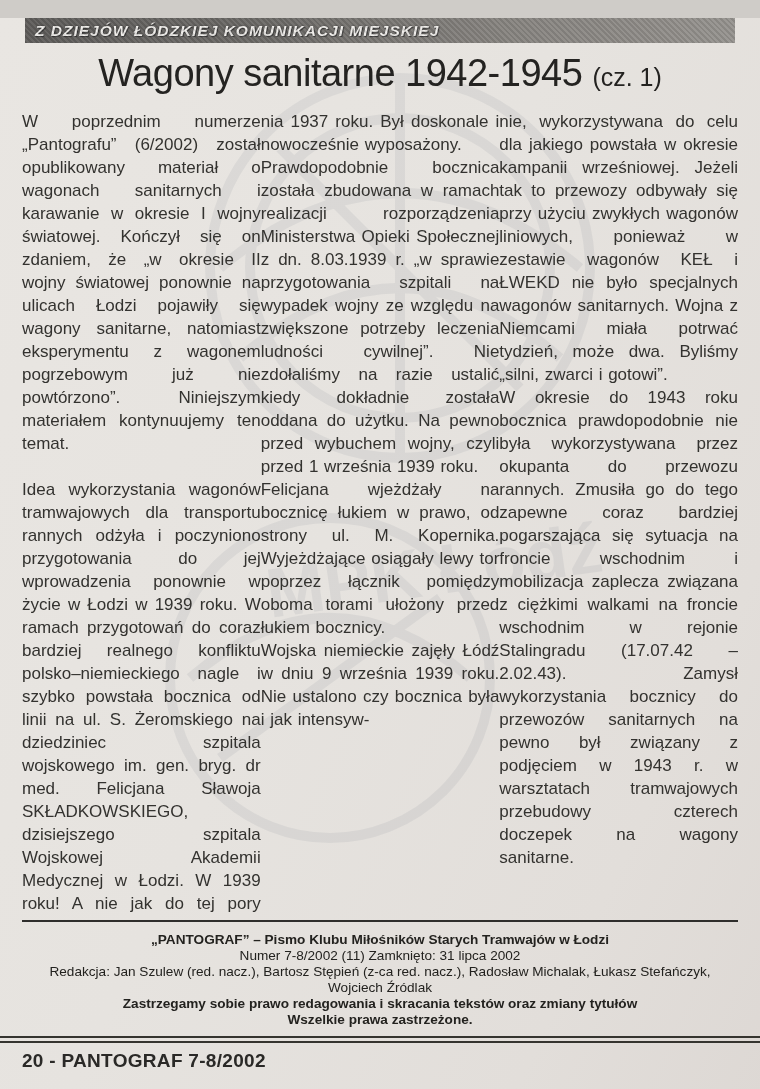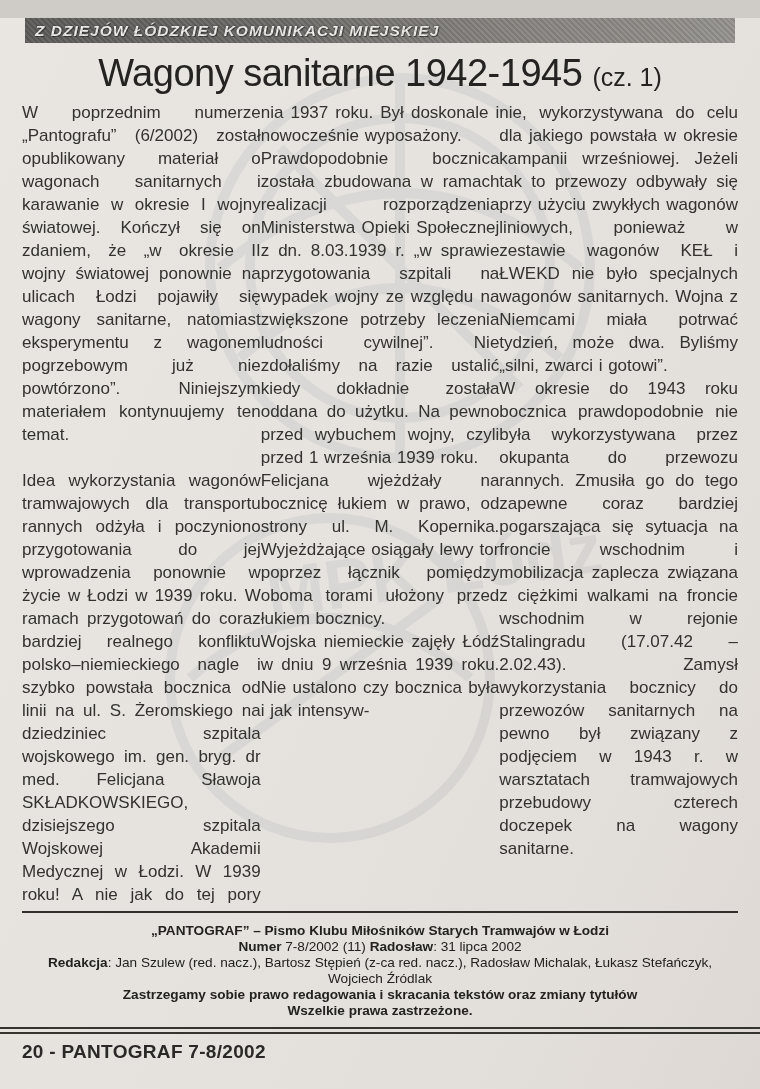--- a/index.html
+++ b/index.html
@@ -36,21 +36,21 @@
     white-space:nowrap;overflow:hidden;
     position:relative;
   }
   .banner::after{
     content:"";position:absolute;inset:0;
     background:repeating-linear-gradient(45deg,rgba(0,0,0,.08) 0 2px,rgba(255,255,255,.05) 2px 4px);
     pointer-events:none;
   }
   
   .title{
-    margin:9px 0 6px 0;
+    margin:9px 0 15px 0;
     text-align:center;
     font-weight:400;
     font-size:38px;
     letter-spacing:-0.5px;
     color:#242321;
     position:relative;
   }
   .title .part{font-size:25px;letter-spacing:0;}
   
   .columns{
@@ -85,21 +85,21 @@
     align-items:flex-start;
   }
   .logo-wrap{width:172px;flex:0 0 172px;}
   .imprint-text{
     flex:1;
     font-size:13.6px;line-height:15.9px;
     color:#23221f;
     padding-top:2px;
   }
   .imprint-text .ln{margin:0;text-align:center;}
-  .imprint-text b{font-weight:700;}
+  .imprint-text b{font-weight:400;}
   .imprint-text .url{font-weight:700;text-decoration:underline;color:#23221f;}
   .imprint-text .bold-line{font-weight:700;}
   
   .page-number{
     padding:7px 0 0 22px;
     font-weight:700;
     font-size:19px;
     color:#2a2927;
     letter-spacing:.3px;
   }
@@ -159,21 +159,21 @@
     </div>
   </div>
 
   <hr class="rule-thin">
 
   <div class="imprint">
 
 
     <div class="imprint-text">
       <p class="ln bold-line">„PANTOGRAF” – Pismo Klubu Miłośników Starych Tramwajów w Łodzi</p>
-      <p class="ln"><b>Numer</b><span> 7-8/2002 (11) </span><b>Radosław</b><span>: 31 lipca 2002</span></p>
+      <p class="ln"><b>Numer</b><span> 7-8/2002 (11) </span><b>Zamknięto</b><span>: 31 lipca 2002</span></p>
       <p class="ln"><b>Redakcja</b><span>: Jan Szulew (red. nacz.), Bartosz Stępień (z-ca red. nacz.), Radosław Michalak, Łukasz Stefańczyk, Wojciech Źródlak</span></p>
       <p class="ln bold-line">Zastrzegamy sobie prawo redagowania i skracania tekstów oraz zmiany tytułów</p>
       <p class="ln bold-line">Wszelkie prawa zastrzeżone.</p>
     </div>
 
   </div>
 
   <div class="rule-double"></div>
 
   <div class="page-number">20 - PANTOGRAF 7-8/2002</div>

